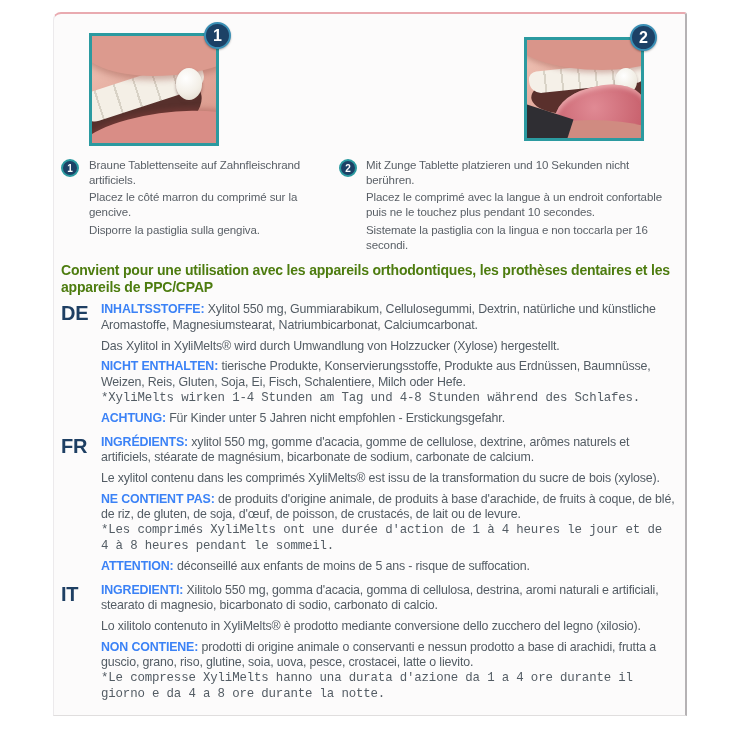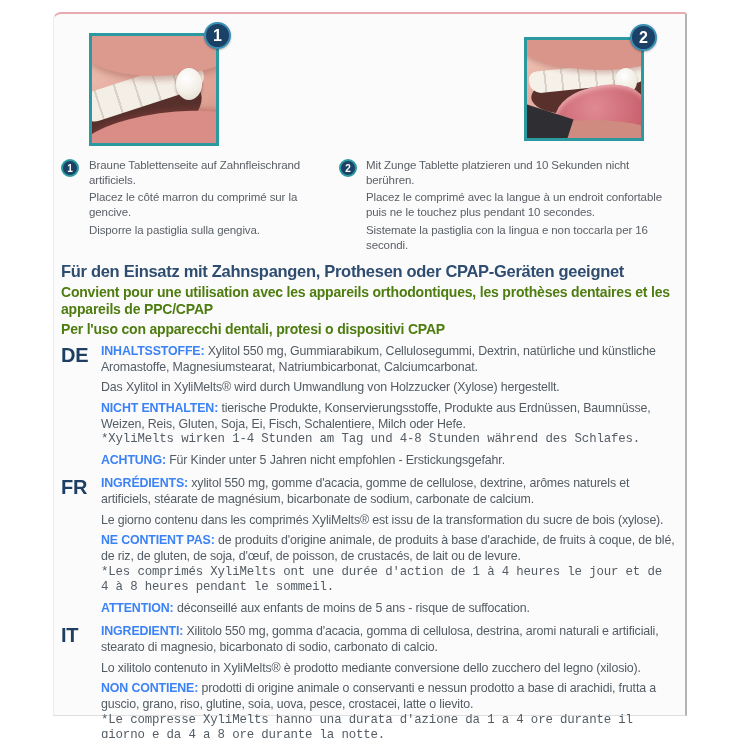--- a/index.html
+++ b/index.html
@@ -131,41 +131,39 @@
         </div>
         <div class="caption-texts">
           <p>Mit Zunge Tablette platzieren und 10 Sekunden nicht berühren.</p>
           <p>Placez le comprimé avec la langue à un endroit confortable puis ne le touchez plus pendant 10 secondes.</p>
           <p>Sistemate la pastiglia con la lingua e non toccarla per 16 secondi.</p>
         </div>
       </div>
     </div>
 
     <div class="headings">
-      <div class="heading-de">Für den Einsatz mit Zahnspangen, Prothesen oder CPAP-Geräten geeignet</div>
       <div class="heading-sub">Convient pour une utilisation avec les appareils orthodontiques, les prothèses dentaires et les appareils de PPC/CPAP</div>
-      <div class="heading-sub">Per l'uso con apparecchi dentali, protesi o dispositivi CPAP</div>
     </div>
 
     <div class="lang-section">
       <div class="lang-label">DE</div>
       <div class="section-content">
         <p><strong>INHALTSSTOFFE:</strong> <span>Xylitol 550 mg, Gummiarabikum, Cellulosegummi, Dextrin, natürliche und künstliche Aromastoffe, Magnesiumstearat, Natriumbicarbonat, Calciumcarbonat.</span></p>
         <p>Das Xylitol in XyliMelts® wird durch Umwandlung von Holzzucker (Xylose) hergestellt.</p>
         <p><strong>NICHT ENTHALTEN:</strong> <span>tierische Produkte, Konservierungsstoffe, Produkte aus Erdnüssen, Baumnüsse, Weizen, Reis, Gluten, Soja, Ei, Fisch, Schalentiere, Milch oder Hefe.</span></p>
         <p class="tight">*XyliMelts wirken 1-4 Stunden am Tag und 4-8 Stunden während des Schlafes.</p>
         <p class="warn"><strong>ACHTUNG:</strong> <span>Für Kinder unter 5 Jahren nicht empfohlen - Erstickungsgefahr.</span></p>
       </div>
     </div>
 
     <div class="lang-section">
       <div class="lang-label">FR</div>
       <div class="section-content">
         <p><strong>INGRÉDIENTS:</strong> <span>xylitol 550 mg, gomme d'acacia, gomme de cellulose, dextrine, arômes naturels et artificiels, stéarate de magnésium, bicarbonate de sodium, carbonate de calcium.</span></p>
-        <p>Le giorno contenu dans les comprimés XyliMelts® est issu de la transformation du sucre de bois (xylose).</p>
+        <p>Le xylitol contenu dans les comprimés XyliMelts® est issu de la transformation du sucre de bois (xylose).</p>
         <p><strong>NE CONTIENT PAS:</strong> <span>de produits d'origine animale, de produits à base d'arachide, de fruits à coque, de blé, de riz, de gluten, de soja, d'œuf, de poisson, de crustacés, de lait ou de levure.</span></p>
         <p class="tight">*Les comprimés XyliMelts ont une durée d'action de 1 à 4 heures le jour et de 4 à 8 heures pendant le sommeil.</p>
         <p class="warn"><strong>ATTENTION:</strong> <span>déconseillé aux enfants de moins de 5 ans - risque de suffocation.</span></p>
       </div>
     </div>
 
     <div class="lang-section">
       <div class="lang-label">IT</div>
       <div class="section-content">
         <p><strong>INGREDIENTI:</strong> <span>Xilitolo 550 mg, gomma d'acacia, gomma di cellulosa, destrina, aromi naturali e artificiali, stearato di magnesio, bicarbonato di sodio, carbonato di calcio.</span></p>

